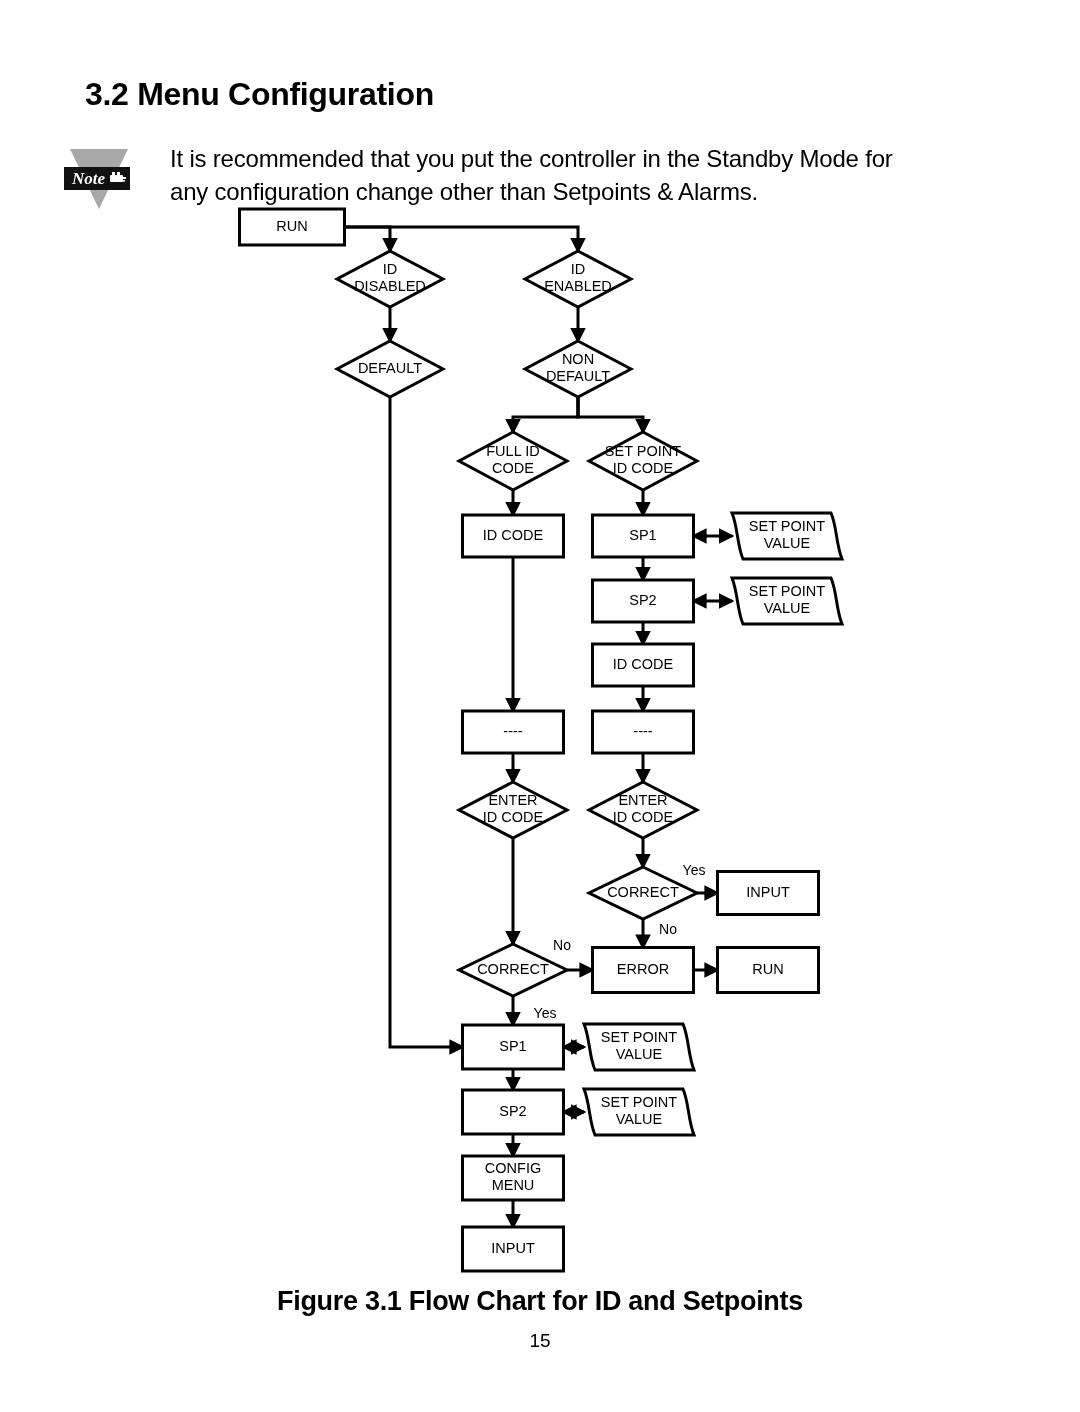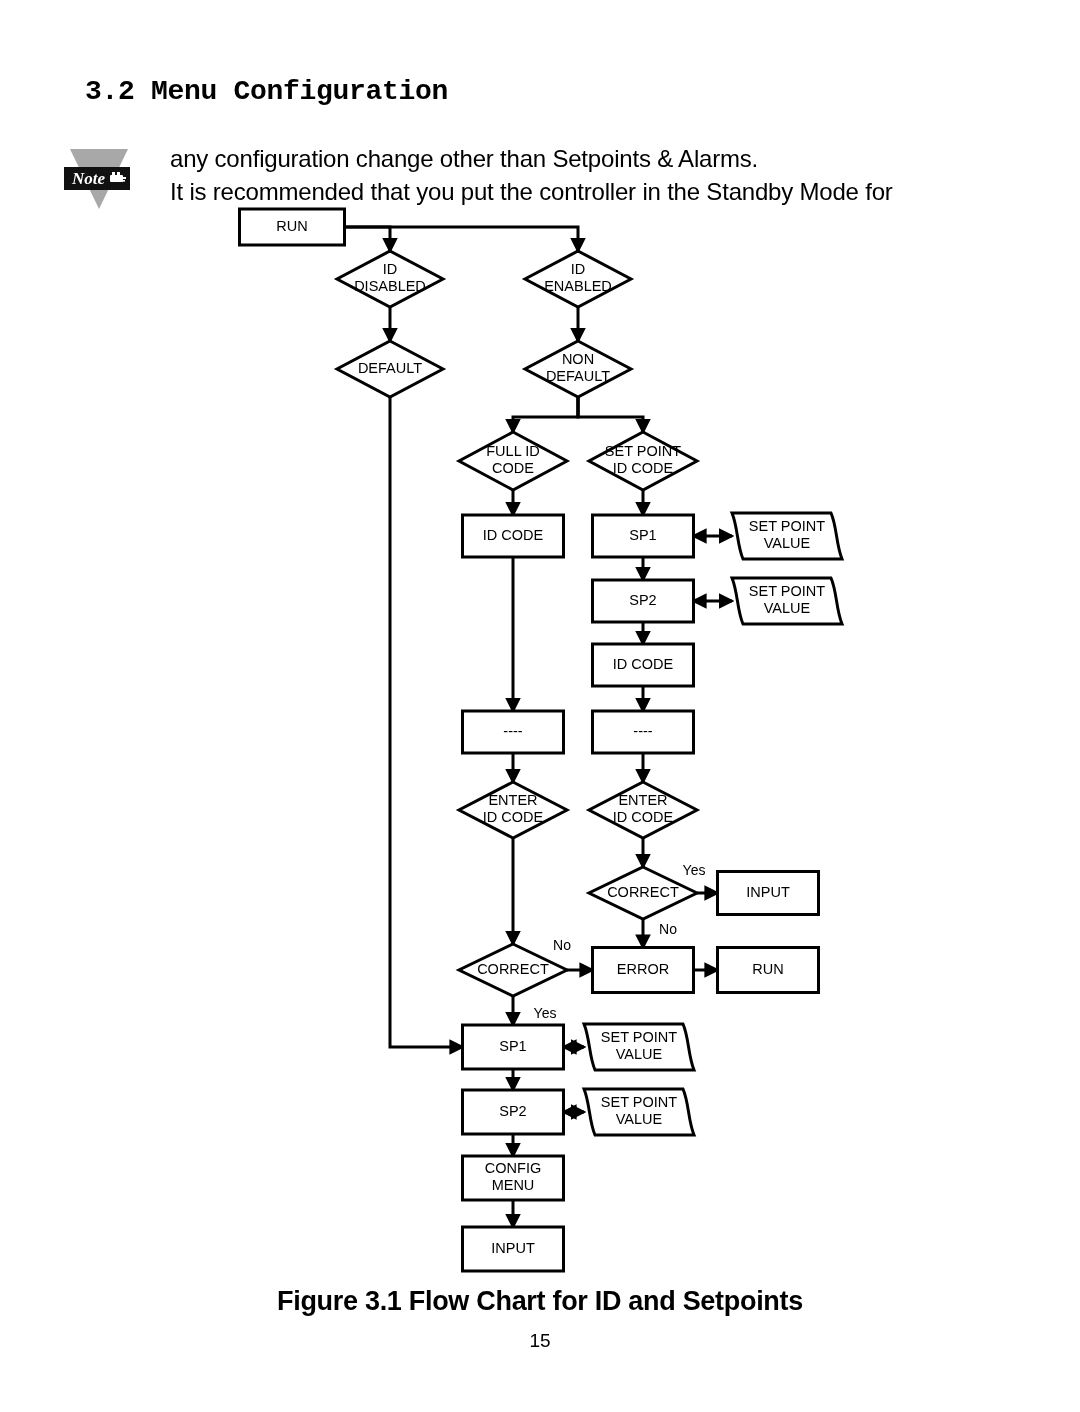--- a/index.html
+++ b/index.html
@@ -14,25 +14,24 @@
     font-family: "Liberation Sans", sans-serif;
     color: #000000;
     overflow: hidden;
   }
 
   
   .section-heading {
     position: absolute;
     left: 85px;
     top: 76px;
-    font-size: 28px;
+    font-size: 32px;
     font-weight: bold;
     letter-spacing: -0.3px;
     white-space: pre;
-    font-family: Liberation Mono, monospace;
   }
 
   
   .note-wrap {
     position: absolute;
     left: 62px;
     top: 144px;
     width: 910px;
     height: 72px;
   }
@@ -119,22 +118,22 @@
     <text x="10" y="38" font-family="&quot;Liberation Serif&quot;, serif" font-size="17" font-weight="bold" font-style="italic" fill="#ffffff">Note</text>
     <g fill="#ffffff">
       <rect x="48" y="29" width="13" height="7" rx="1"></rect>
       <rect x="50" y="26" width="3" height="3"></rect>
       <rect x="55" y="26" width="3" height="3"></rect>
       <rect x="59" y="31" width="5" height="2"></rect>
       <rect x="59" y="34" width="4" height="1.6"></rect>
     </g>
   </svg>
   <div class="note-text">
+    <span class="note-line">It is recommended that you put the controller in the Standby Mode for</span>
     <span class="note-line">any configuration change other than Setpoints &amp; Alarms.</span>
-    <span class="note-line">It is recommended that you put the controller in the Standby Mode for</span>
   </div>
 </div>
 
 <svg id="flow-svg" viewBox="0 0 1080 1412" xmlns="http://www.w3.org/2000/svg">
   <defs>
     <marker id="arrow" viewBox="0 0 10 10" refX="8.4" refY="5" markerWidth="5.2" markerHeight="5.2" orient="auto-start-reverse">
       <path d="M 0 0 L 10 5 L 0 10 z" fill="#000000"></path>
     </marker>
   </defs>
   <g id="connectors">

